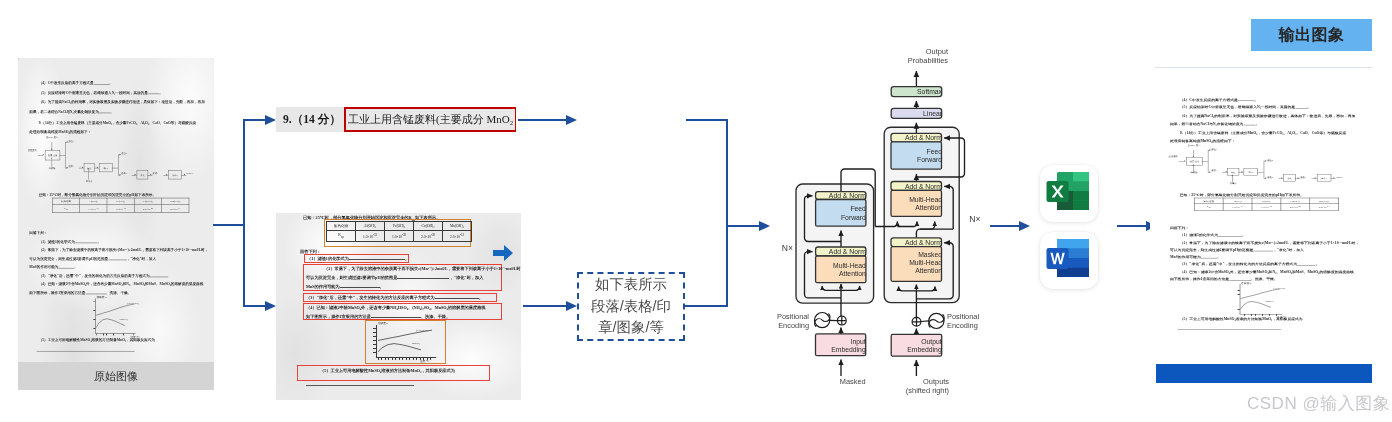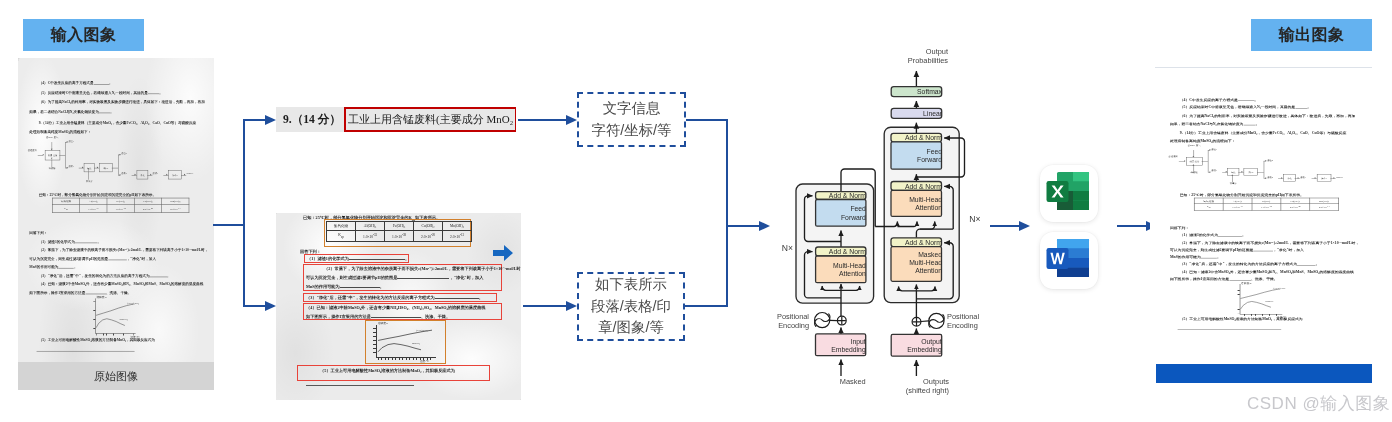--- a/index.html
+++ b/index.html
@@ -164,21 +164,20 @@
   .tlabel.tin{color:#2a2a2a;font-size:6.8px;}
   .tlabel.nx{font-size:8.6px;color:#3a3a3a;}
   .caption{position:absolute;font-size:13.5px;color:#3f3f3f;}
   .watermark{position:absolute;font-size:17px;color:#c8c8cc;letter-spacing:0.5px;white-space:nowrap;}
 </style>
 </head>
 <body>
 
 <div id="stage">
 
-  <div class="panel-head" style="left:23px;top:19px;width:121px;height:32px;">输入图象</div>
 
   <div class="sheet" style="left:18px;top:58px;width:196px;height:332px;">
     <div class="paper"></div>
     <div class="docwrap" style="left:0px;top:0px;transform:scale(0.5158);filter:blur(0.22px);opacity:0.92;">
     <div class="docpage">
 
       <div class="exam eb1">
         <p class="ind">（4）C中发生反应的离子方程式是<span class="ul" style="width:30px"></span>。</p>
         <p class="ind">（5）反应结束时C中溶液呈无色，若继续通入N₂一段时间，其目的是<span class="ul" style="width:22px"></span>。</p>
         <p class="ind">（6）为了提高NaCl₂的利用率，对实验装置及实验步骤进行改进，具体如下：改进后，先取，再加，再加</p>
@@ -388,24 +387,20 @@
       </div>
 
       <div class="rbox" style="left:21px;top:152px;width:193px;height:16px;"></div>
       <div class="exam d2t" style="left:26px;top:154px;font-size:4.2px;">
         <p class="ind">（5）工业上可用电解酸性MnSO₄溶液的方法制备MnO₂，其阳极反应式为</p>
       </div>
       <div class="endrule d2rule"></div>
     </div>
   </div>
 
-  <div class="dbox" style="left:577px;top:92px;width:109px;height:55px;">
-    <div>文字信息</div>
-    <div>字符/坐标/等</div>
-  </div>
 
   <div class="dbox" style="left:577px;top:272px;width:108px;height:69px;">
     <div>如下表所示</div>
     <div>段落/表格/印</div>
     <div>章/图象/等</div>
   </div>
 
   <div class="hline" style="left:213px;top:224px;width:32px;"></div>
   <div class="vline" style="left:243px;top:119px;height:188px;"></div>
   <div class="hline" style="left:243px;top:119px;width:31px;"></div>

